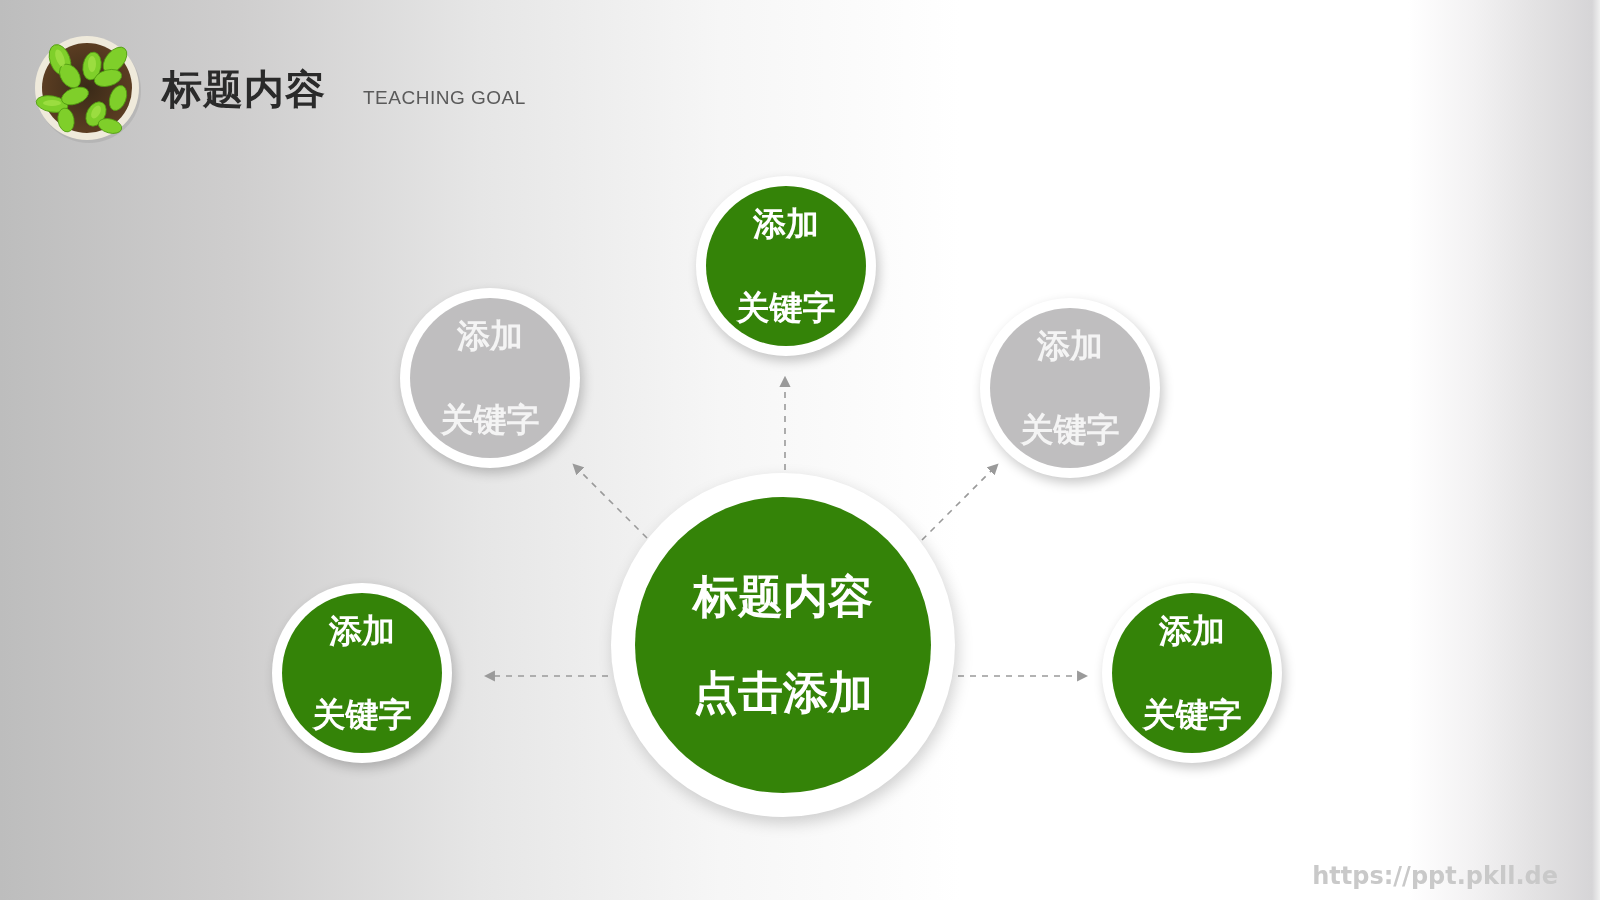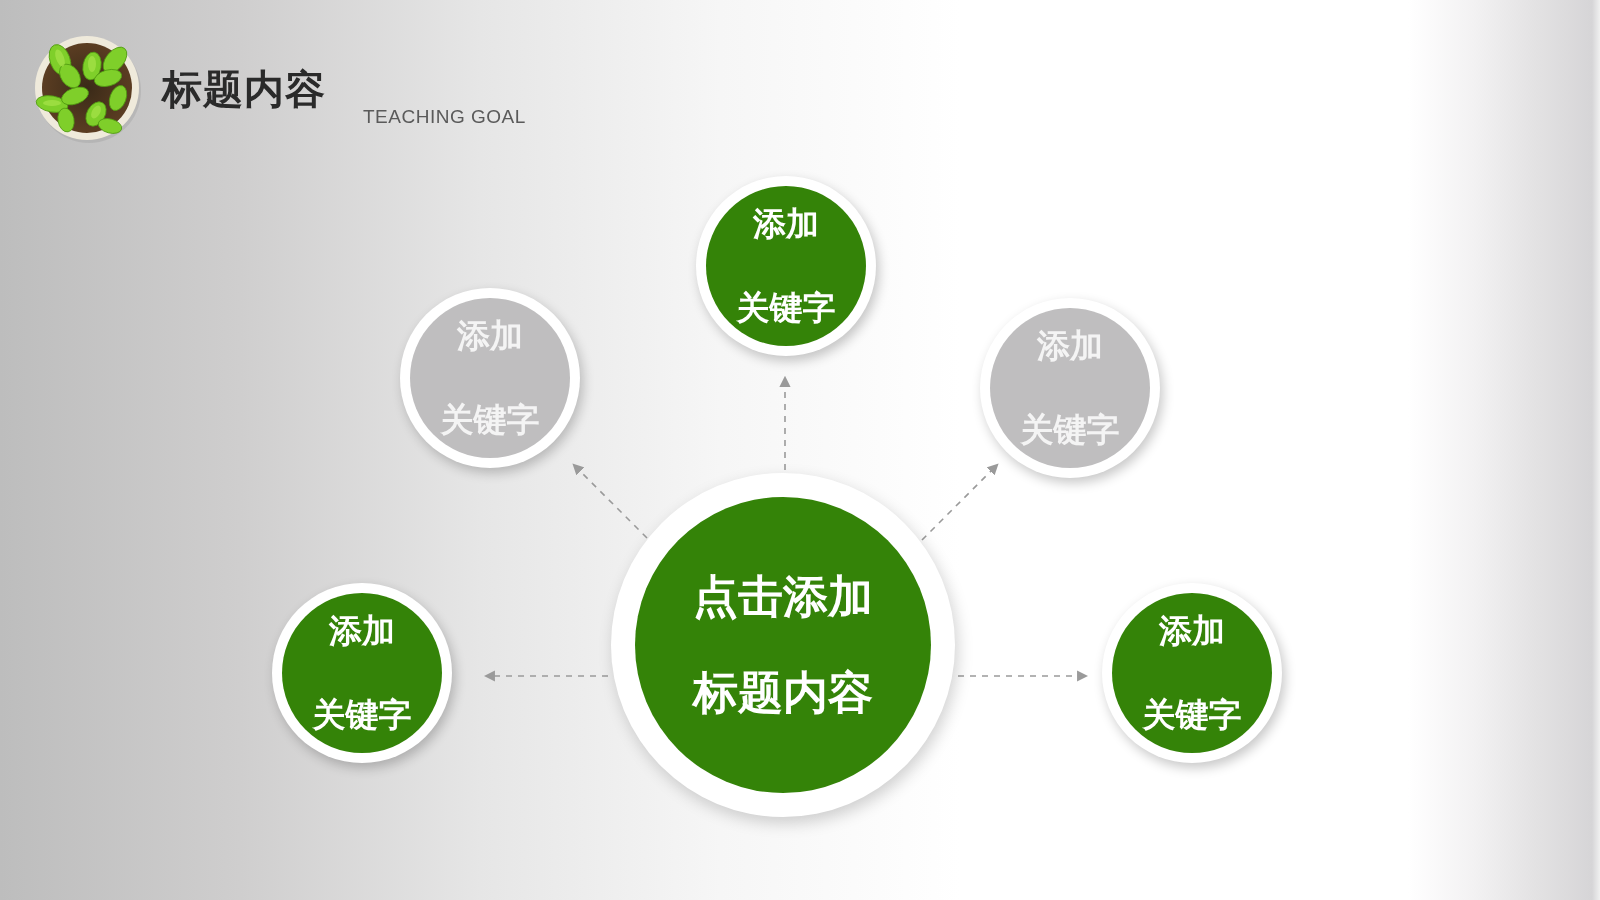--- a/index.html
+++ b/index.html
@@ -12,21 +12,21 @@
 
   .logo { position: absolute; left: 30px; top: 30px; width: 115px; height: 115px; }
 
   .title {
     position: absolute; left: 162px; top: 62px;
     font-size: 40px; font-weight: bold; color: #2a2a2a; letter-spacing: 1px;
     line-height: 54px;
     font-family: "DejaVu Sans", sans-serif;
   }
   .subtitle {
-    position: absolute; left: 363px; top: 105px;
+    position: absolute; left: 363px; top: 86px;
     font-size: 19px; color: #5a5a5a; letter-spacing: 0.5px;
     font-family: "Liberation Sans", sans-serif;
     line-height: 24px;
   }
 
   .connectors { position: absolute; left: 0; top: 0; width: 1600px; height: 900px; pointer-events: none; }
 
   .node {
     position: absolute; border-radius: 50%;
     background: #ffffff;
@@ -138,18 +138,19 @@
 
   <div class="node small green" style="left:1102px; top:583px;">
     <div class="inner">
       <span>添加</span>
       <span>关键字</span>
     </div>
   </div>
 
   <div class="node center">
     <div class="inner">
+      <span>标题内容</span>
       <span>点击添加</span>
-      <span>标题内容</span>
     </div>
   </div>
 
+  <div class="watermark">https://ppt.pkll.de</div>
 </div>
 
 </body></html>

